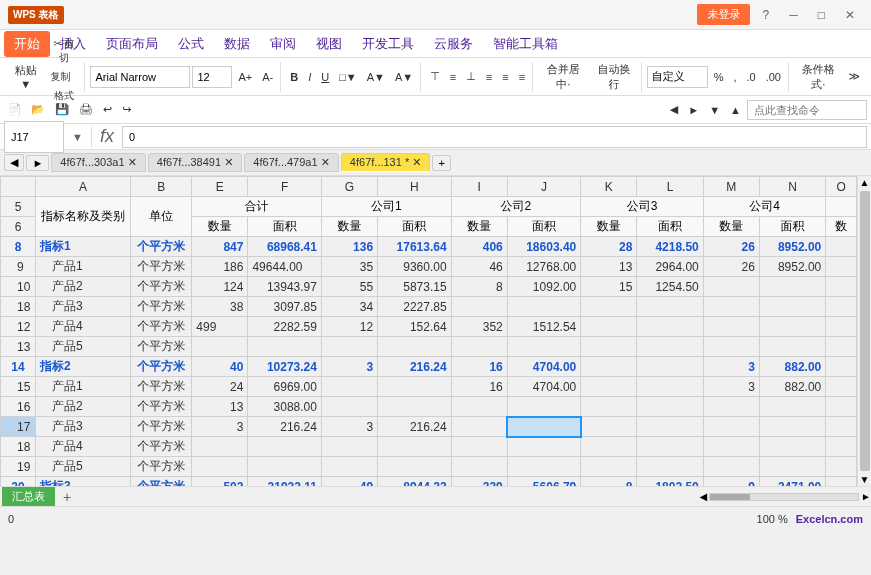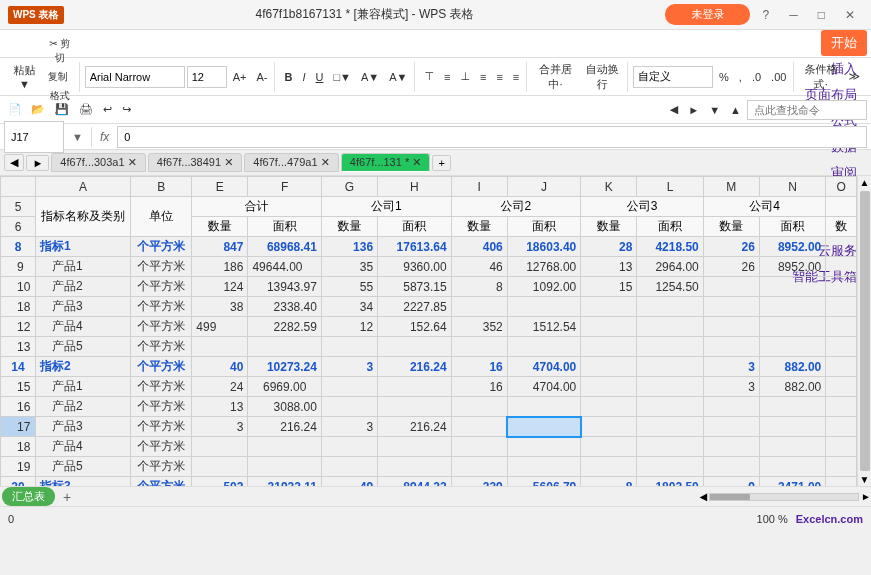--- a/index.html
+++ b/index.html
@@ -4,50 +4,50 @@
   <style>
     * { margin: 0; padding: 0; box-sizing: border-box; }
     body { font-family: 'Arial', sans-serif; font-size: 12px; background: #f0f0f0; width: 871px; height: 575px; overflow: hidden; }
     
     
     .title-bar { background: #f5f5f5; height: 30px; display: flex; align-items: center; justify-content: space-between; border-bottom: 1px solid #ddd; padding: 0 8px; }
     .title-bar-left { display: flex; align-items: center; gap: 6px; }
     .wps-logo { background: #d04a02; color: white; font-size: 10px; font-weight: bold; padding: 2px 5px; border-radius: 2px; }
     .title-center { flex: 1; text-align: center; font-size: 12px; color: #333; }
     .title-bar-right { display: flex; align-items: center; gap: 4px; }
-    .login-btn { background: #ff6b35; color: white; border: none; padding: 3px 26px; font-size: 11px; cursor: pointer; border-radius: 10px; }
+    .login-btn { background: #ff6b35; color: white; border: none; padding: 3px 10px; font-size: 11px; cursor: pointer; border-radius: 2px; }
     .win-btn { background: none; border: none; padding: 2px 8px; cursor: pointer; font-size: 12px; color: #666; }
     
     
-    .menu-bar { background: #fff; height: 28px; display: flex; align-items: flex-end; border-bottom: 1px solid #ddd; padding: 0 4px; flex-direction: column; }
+    .menu-bar { background: #fff; height: 28px; display: flex; align-items: center; border-bottom: 1px solid #ddd; padding: 0 4px; }
     .menu-item { padding: 4px 10px; font-size: 13px; cursor: pointer; color: #4c1d95; border-radius: 2px; }
     .menu-item.active { background: #ff6b35; color: white; border-radius: 3px; }
     
     
     .toolbar { background: #fff; height: 38px; display: flex; align-items: center; border-bottom: 1px solid #ddd; padding: 0 4px; gap: 2px; }
     .toolbar-group { display: flex; align-items: center; gap: 2px; padding: 0 3px; border-right: 1px solid #e0e0e0; height: 30px; }
     .toolbar-group:last-child { border-right: none; }
     .tb-btn { background: none; border: none; cursor: pointer; padding: 2px 4px; font-size: 11px; color: #333; border-radius: 2px; display: flex; align-items: center; gap: 2px; }
     .font-select { border: 1px solid #ccc; padding: 2px 4px; font-size: 11px; width: 100px; height: 22px; }
     .size-select { border: 1px solid #ccc; padding: 2px 4px; font-size: 11px; width: 40px; height: 22px; }
     .bold { font-weight: bold; }
     .italic { font-style: italic; }
     .underline { text-decoration: underline; }
-    .custom-dropdown { border: 1px solid #ccc; padding: 2px 4px; font-size: 11px; width: 80px; height: 22px; }
+    .custom-dropdown { border: 1px solid #ccc; padding: 2px 4px; font-size: 11px; width: 61px; height: 22px; }
     
     
     .formula-bar { background: #fff; height: 26px; display: flex; align-items: center; border-bottom: 1px solid #ddd; padding: 0 4px; gap: 4px; }
     .cell-ref { border: 1px solid #ccc; padding: 2px 6px; font-size: 11px; width: 60px; height: 32px; }
     .formula-input { border: 1px solid #ccc; padding: 2px 6px; font-size: 11px; flex: 1; height: 22px; }
-    .fx-label { font-size: 12px; color: #666; font-style: italic; padding: 0 4px; }
+    .fx-label { font-size: 18px; color: #666; font-style: italic; padding: 0 4px; }
     
     
     .tab-bar { background: #f0f0f0; height: 26px; display: flex; align-items: center; border-bottom: 1px solid #ddd; padding: 0 4px; gap: 2px; overflow: hidden; }
     .tab-item { background: #e0e0e0; border: 1px solid #ccc; padding: 2px 8px; font-size: 11px; cursor: pointer; color: #333; border-radius: 3px 3px 0 0; white-space: nowrap; }
-    .tab-item.active { background: #22c55e; border-bottom: 1px solid #fff; color: #333; }
+    .tab-item.active { background: #fde047; border-bottom: 1px solid #fff; color: #333; }
     .tab-btn { background: none; border: 1px solid #ccc; padding: 1px 5px; font-size: 11px; cursor: pointer; border-radius: 2px; }
     .spreadsheet { width: 100%; border-collapse: collapse; font-size: 12px; }
     .spreadsheet th, .spreadsheet td { border: 1px solid #d0d0d0; padding: 1px 4px; white-space: nowrap; overflow: hidden; }
     .spreadsheet th { background: #f2f2f2; text-align: center; font-weight: normal; color: #333; height: 20px; }
     .row-header { background: #f2f2f2; text-align: center; font-weight: normal; color: #333; width: 30px; }
     .col-header { background: #f2f2f2; }
     .selected-cell { background: #c7dff7 !important; border: 2px solid #2196f3 !important; }
     
     .spreadsheet-wrapper { overflow: hidden; flex: 1; }
     table { border-collapse: collapse; }
@@ -65,21 +65,20 @@
     
     .main-area { display: flex; overflow: hidden; height: 310px; }
   </style>
 </head>
 <body>
 
 <div class="title-bar">
   <div class="title-bar-left">
     <span class="wps-logo">WPS 表格</span>
   </div>
-  <div class="title-center">4f67f1b8167131 * [兼容模式] - WPS 表格</div>
   <div class="title-bar-right">
     <button class="login-btn">未登录</button>
     <button class="win-btn">?</button>
     <button class="win-btn">─</button>
     <button class="win-btn">□</button>
     <button class="win-btn">✕</button>
   </div>
 </div>
 
 <div class="menu-bar">
@@ -292,21 +291,21 @@
           <td></td>
           <td></td>
           <td></td>
         </tr>
 
         <tr class="product-row" style="height:20px;">
           <td class="row-header">18</td>
           <td style="padding-left:16px;">产品3</td>
           <td style="text-align:center;">个平方米</td>
           <td style="text-align:right;">38</td>
-          <td style="text-align:right;">2338.40</td>
+          <td style="text-align:right;">3097.85</td>
           <td style="text-align:right;">34</td>
           <td style="text-align:right;">2227.85</td>
           <td></td>
           <td></td>
           <td></td>
           <td></td>
           <td></td>
           <td></td>
           <td></td>
         </tr>
@@ -360,21 +359,21 @@
           <td style="text-align:right;color:#1a56cc;font-weight:bold;">3</td>
           <td style="text-align:right;color:#1a56cc;font-weight:bold;">882.00</td>
           <td></td>
         </tr>
 
         <tr class="product-row" style="height:20px;">
           <td class="row-header">15</td>
           <td style="padding-left:16px;">产品1</td>
           <td style="text-align:center;">个平方米</td>
           <td style="text-align:right;">24</td>
-          <td style="text-align:center;margin-top:25px;">6969.00</td>
+          <td style="text-align:right;margin-top:25px;">6969.00</td>
           <td></td>
           <td></td>
           <td style="text-align:right;">16</td>
           <td style="text-align:right;">4704.00</td>
           <td></td>
           <td></td>
           <td style="text-align:right;">3</td>
           <td style="text-align:right;">882.00</td>
           <td></td>
         </tr>
@@ -468,21 +467,21 @@
   </div>
 
   <div style="width:14px;background:#f0f0f0;border-left:1px solid #ddd;display:flex;flex-direction:column;align-items:center;">
     <button style="background:none;border:none;cursor:pointer;font-size:10px;padding:1px;">▲</button>
     <div style="flex:1;width:10px;background:#c0c0c0;margin:2px;border-radius:2px;"></div>
     <button style="background:none;border:none;cursor:pointer;font-size:10px;padding:1px;">▼</button>
   </div>
 </div>
 
 <div style="background:#f0f0f0;height:20px;display:flex;align-items:center;border-top:1px solid #ddd;">
-  <div style="background:#4caf50;color:white;padding:2px 10px;font-size:11px;cursor:pointer;margin:2px 2px;border-radius:9px;">汇总表</div>
+  <div style="background:#4caf50;color:white;padding:2px 10px;font-size:11px;cursor:pointer;margin:2px 2px;">汇总表</div>
   <span style="padding:2px 6px;cursor:pointer;font-size:14px;color:#666;">+</span>
   <div style="flex:1;"></div>
   <button style="background:none;border:none;cursor:pointer;font-size:10px;">◀</button>
   <div style="width:150px;height:8px;background:#e0e0e0;border:1px solid #ccc;margin:0 2px;">
     <div style="width:40px;height:100%;background:#aaa;border-radius:1px;"></div>
   </div>
   <button style="background:none;border:none;cursor:pointer;font-size:10px;">►</button>
 </div>
 
 <div class="status-bar">

